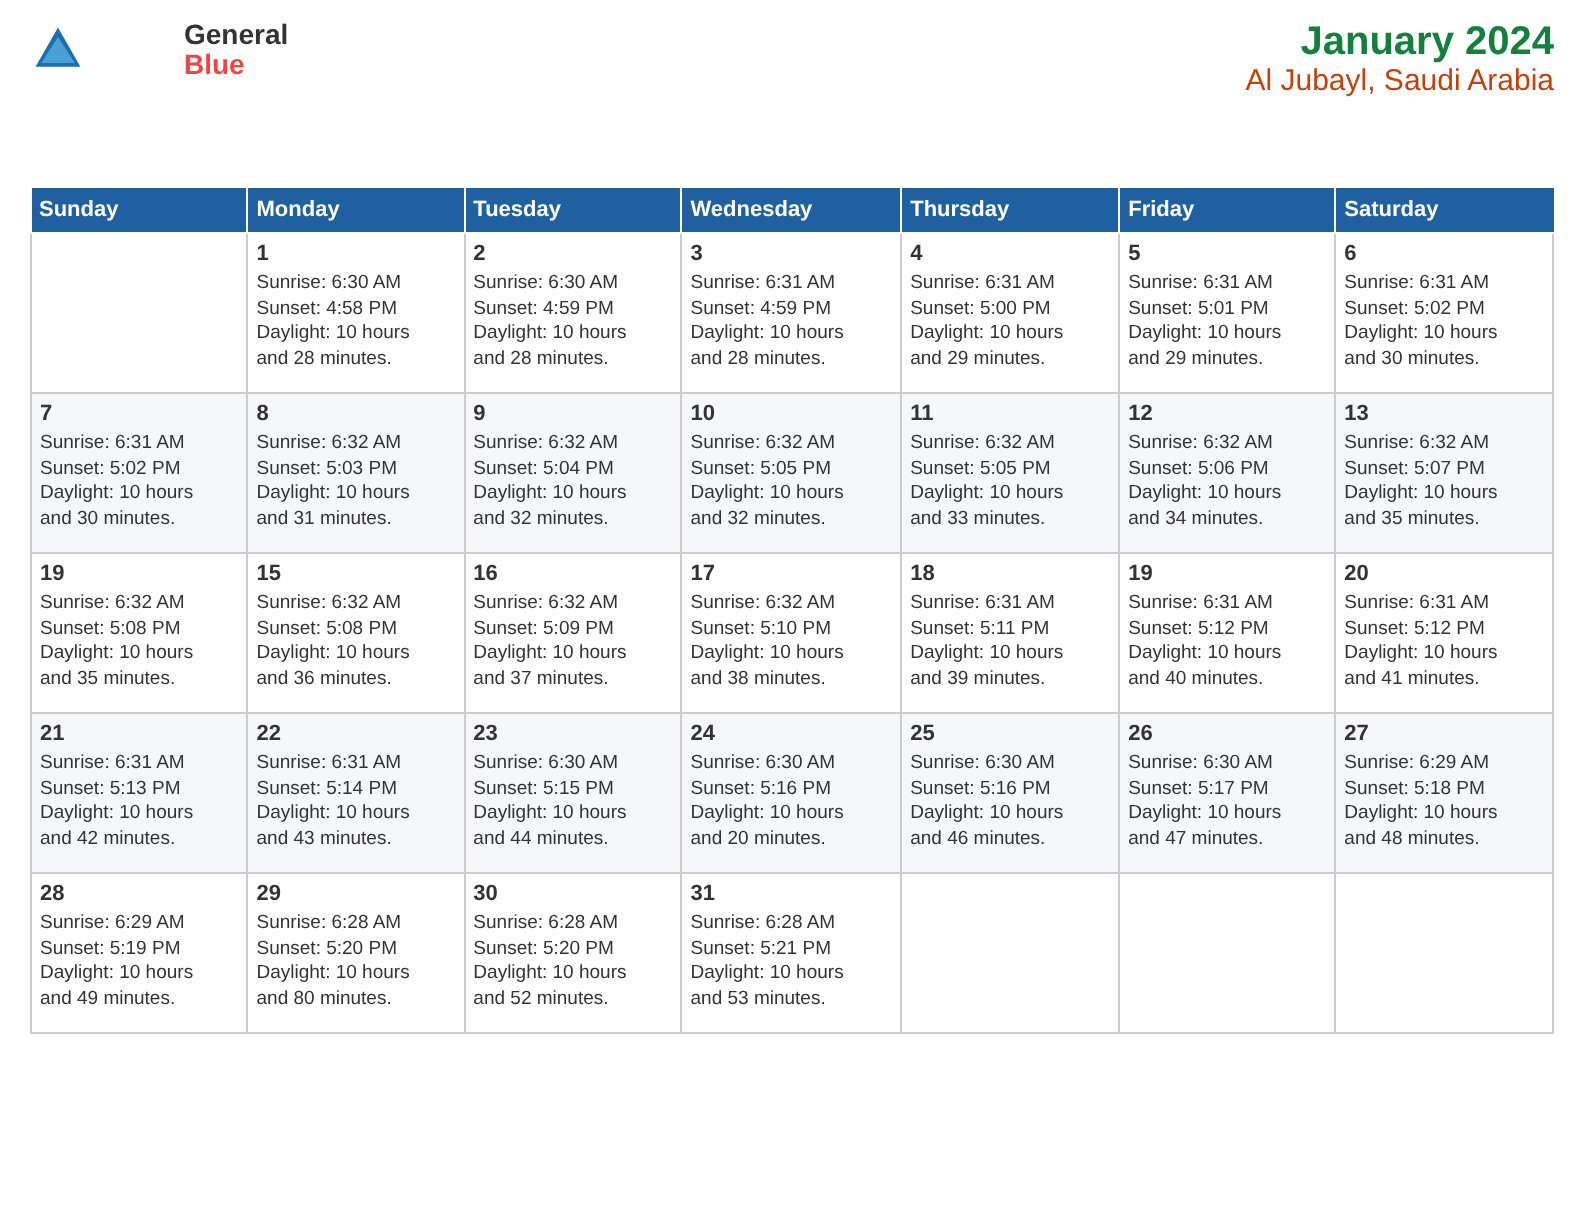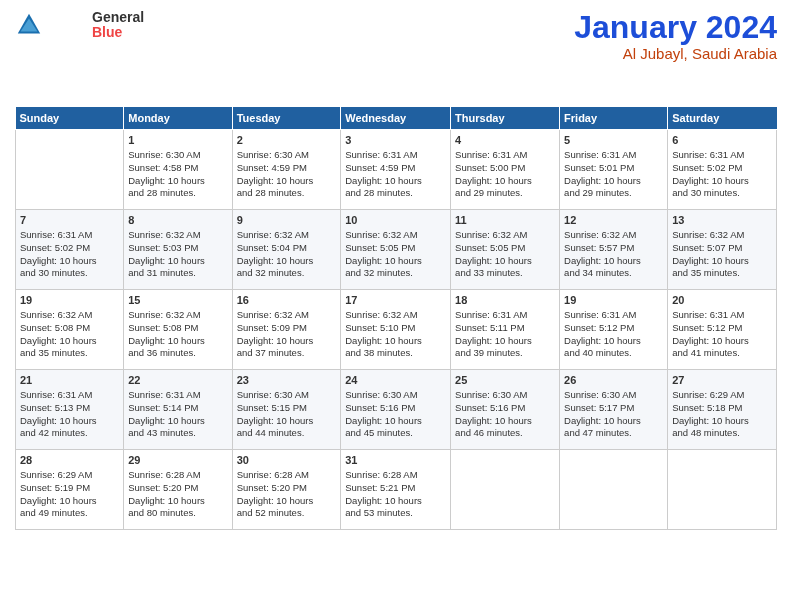--- a/index.html
+++ b/index.html
@@ -43,23 +43,23 @@
       color: #ef4444;
     }
     .logo-icon {
       width: 28px;
       height: 28px;
     }
     .title-block {
       text-align: right;
     }
     .cal-title {
-      font-size: 32px;
+      font-size: 20px;
       font-weight: bold;
-      color: #1d4ed8;
+      color: #15803d;
       line-height: 1.1;
     }
     .cal-subtitle {
       font-size: 15px;
       color: #c2410c;
     }
     table {
       width: 100%;
       border-collapse: collapse;
       font-size: 10px;
@@ -143,37 +143,37 @@
           <td><span class="day-num">4</span><span>Sunrise: 6:31 AM</span><br><span>Sunset: 5:00 PM</span><br><span>Daylight: 10 hours</span><br><span>and 29 minutes.</span></td>
           <td><span class="day-num">5</span><span>Sunrise: 6:31 AM</span><br><span>Sunset: 5:01 PM</span><br><span>Daylight: 10 hours</span><br><span>and 29 minutes.</span></td>
           <td><span class="day-num">6</span><span>Sunrise: 6:31 AM</span><br><span>Sunset: 5:02 PM</span><br><span>Daylight: 10 hours</span><br><span>and 30 minutes.</span></td>
         </tr>
         <tr>
           <td><span class="day-num">7</span><span>Sunrise: 6:31 AM</span><br><span>Sunset: 5:02 PM</span><br><span>Daylight: 10 hours</span><br><span>and 30 minutes.</span></td>
           <td><span class="day-num">8</span><span>Sunrise: 6:32 AM</span><br><span>Sunset: 5:03 PM</span><br><span>Daylight: 10 hours</span><br><span>and 31 minutes.</span></td>
           <td><span class="day-num">9</span><span>Sunrise: 6:32 AM</span><br><span>Sunset: 5:04 PM</span><br><span>Daylight: 10 hours</span><br><span>and 32 minutes.</span></td>
           <td><span class="day-num">10</span><span>Sunrise: 6:32 AM</span><br><span>Sunset: 5:05 PM</span><br><span>Daylight: 10 hours</span><br><span>and 32 minutes.</span></td>
           <td><span class="day-num">11</span><span>Sunrise: 6:32 AM</span><br><span>Sunset: 5:05 PM</span><br><span>Daylight: 10 hours</span><br><span>and 33 minutes.</span></td>
-          <td><span class="day-num">12</span><span>Sunrise: 6:32 AM</span><br><span>Sunset: 5:57 PM</span><br><span>Daylight: 10 hours</span><br><span>and 34 minutes.</span></td>
+          <td><span class="day-num">12</span><span>Sunrise: 6:32 AM</span><br><span>Sunset: 5:06 PM</span><br><span>Daylight: 10 hours</span><br><span>and 34 minutes.</span></td>
           <td><span class="day-num">13</span><span>Sunrise: 6:32 AM</span><br><span>Sunset: 5:07 PM</span><br><span>Daylight: 10 hours</span><br><span>and 35 minutes.</span></td>
         </tr>
         <tr>
           <td><span class="day-num">19</span><span>Sunrise: 6:32 AM</span><br><span>Sunset: 5:08 PM</span><br><span>Daylight: 10 hours</span><br><span>and 35 minutes.</span></td>
           <td><span class="day-num">15</span><span>Sunrise: 6:32 AM</span><br><span>Sunset: 5:08 PM</span><br><span>Daylight: 10 hours</span><br><span>and 36 minutes.</span></td>
           <td><span class="day-num">16</span><span>Sunrise: 6:32 AM</span><br><span>Sunset: 5:09 PM</span><br><span>Daylight: 10 hours</span><br><span>and 37 minutes.</span></td>
           <td><span class="day-num">17</span><span>Sunrise: 6:32 AM</span><br><span>Sunset: 5:10 PM</span><br><span>Daylight: 10 hours</span><br><span>and 38 minutes.</span></td>
           <td><span class="day-num">18</span><span>Sunrise: 6:31 AM</span><br><span>Sunset: 5:11 PM</span><br><span>Daylight: 10 hours</span><br><span>and 39 minutes.</span></td>
           <td><span class="day-num">19</span><span>Sunrise: 6:31 AM</span><br><span>Sunset: 5:12 PM</span><br><span>Daylight: 10 hours</span><br><span>and 40 minutes.</span></td>
           <td><span class="day-num">20</span><span>Sunrise: 6:31 AM</span><br><span>Sunset: 5:12 PM</span><br><span>Daylight: 10 hours</span><br><span>and 41 minutes.</span></td>
         </tr>
         <tr>
           <td><span class="day-num">21</span><span>Sunrise: 6:31 AM</span><br><span>Sunset: 5:13 PM</span><br><span>Daylight: 10 hours</span><br><span>and 42 minutes.</span></td>
           <td><span class="day-num">22</span><span>Sunrise: 6:31 AM</span><br><span>Sunset: 5:14 PM</span><br><span>Daylight: 10 hours</span><br><span>and 43 minutes.</span></td>
           <td><span class="day-num">23</span><span>Sunrise: 6:30 AM</span><br><span>Sunset: 5:15 PM</span><br><span>Daylight: 10 hours</span><br><span>and 44 minutes.</span></td>
-          <td><span class="day-num">24</span><span>Sunrise: 6:30 AM</span><br><span>Sunset: 5:16 PM</span><br><span>Daylight: 10 hours</span><br><span>and 45 minutes.</span></td>
+          <td><span class="day-num">24</span><span>Sunrise: 6:30 AM</span><br><span>Sunset: 5:16 PM</span><br><span>Daylight: 10 hours</span><br><span>and 20 minutes.</span></td>
           <td><span class="day-num">25</span><span>Sunrise: 6:30 AM</span><br><span>Sunset: 5:16 PM</span><br><span>Daylight: 10 hours</span><br><span>and 46 minutes.</span></td>
           <td><span class="day-num">26</span><span>Sunrise: 6:30 AM</span><br><span>Sunset: 5:17 PM</span><br><span>Daylight: 10 hours</span><br><span>and 47 minutes.</span></td>
           <td><span class="day-num">27</span><span>Sunrise: 6:29 AM</span><br><span>Sunset: 5:18 PM</span><br><span>Daylight: 10 hours</span><br><span>and 48 minutes.</span></td>
         </tr>
         <tr>
           <td><span class="day-num">28</span><span>Sunrise: 6:29 AM</span><br><span>Sunset: 5:19 PM</span><br><span>Daylight: 10 hours</span><br><span>and 49 minutes.</span></td>
           <td><span class="day-num">29</span><span>Sunrise: 6:28 AM</span><br><span>Sunset: 5:20 PM</span><br><span>Daylight: 10 hours</span><br><span>and 80 minutes.</span></td>
           <td><span class="day-num">30</span><span>Sunrise: 6:28 AM</span><br><span>Sunset: 5:20 PM</span><br><span>Daylight: 10 hours</span><br><span>and 52 minutes.</span></td>
           <td><span class="day-num">31</span><span>Sunrise: 6:28 AM</span><br><span>Sunset: 5:21 PM</span><br><span>Daylight: 10 hours</span><br><span>and 53 minutes.</span></td>
           <td class="empty"></td>

